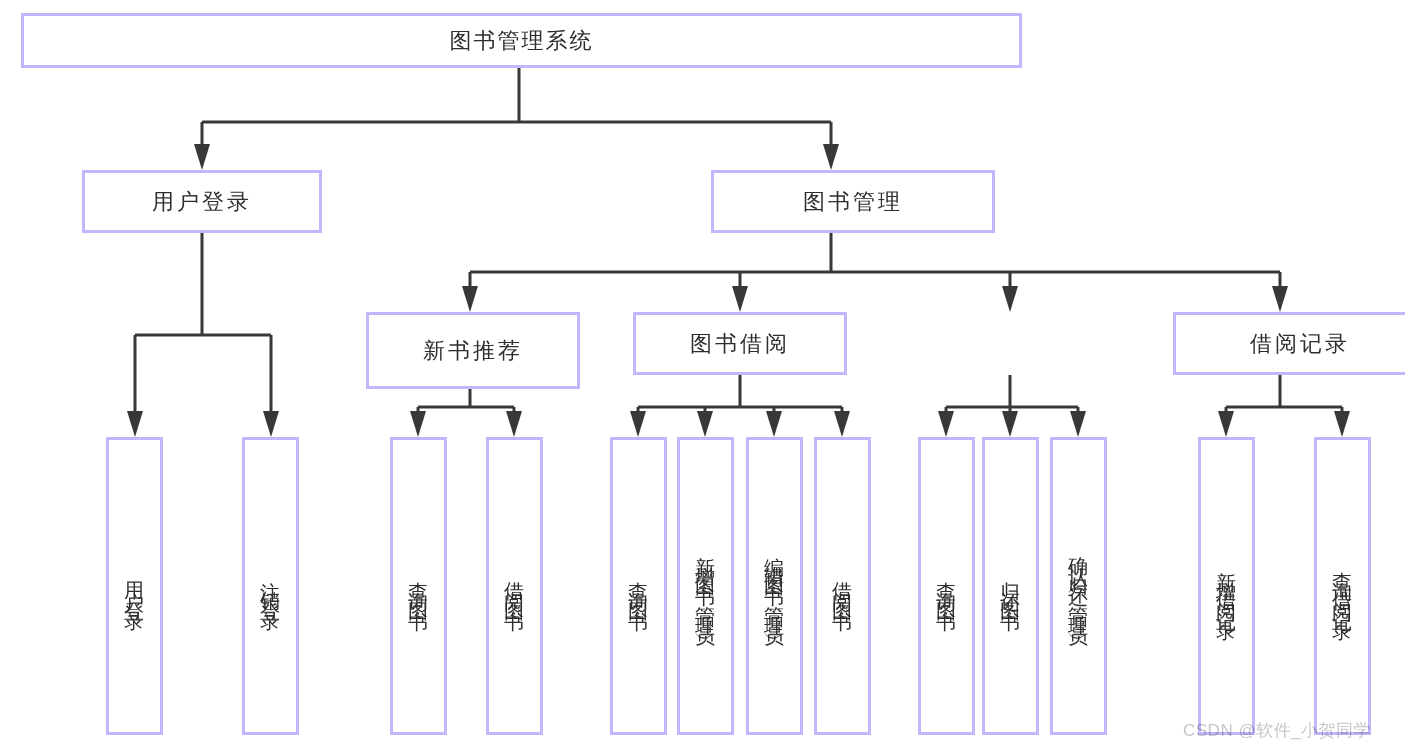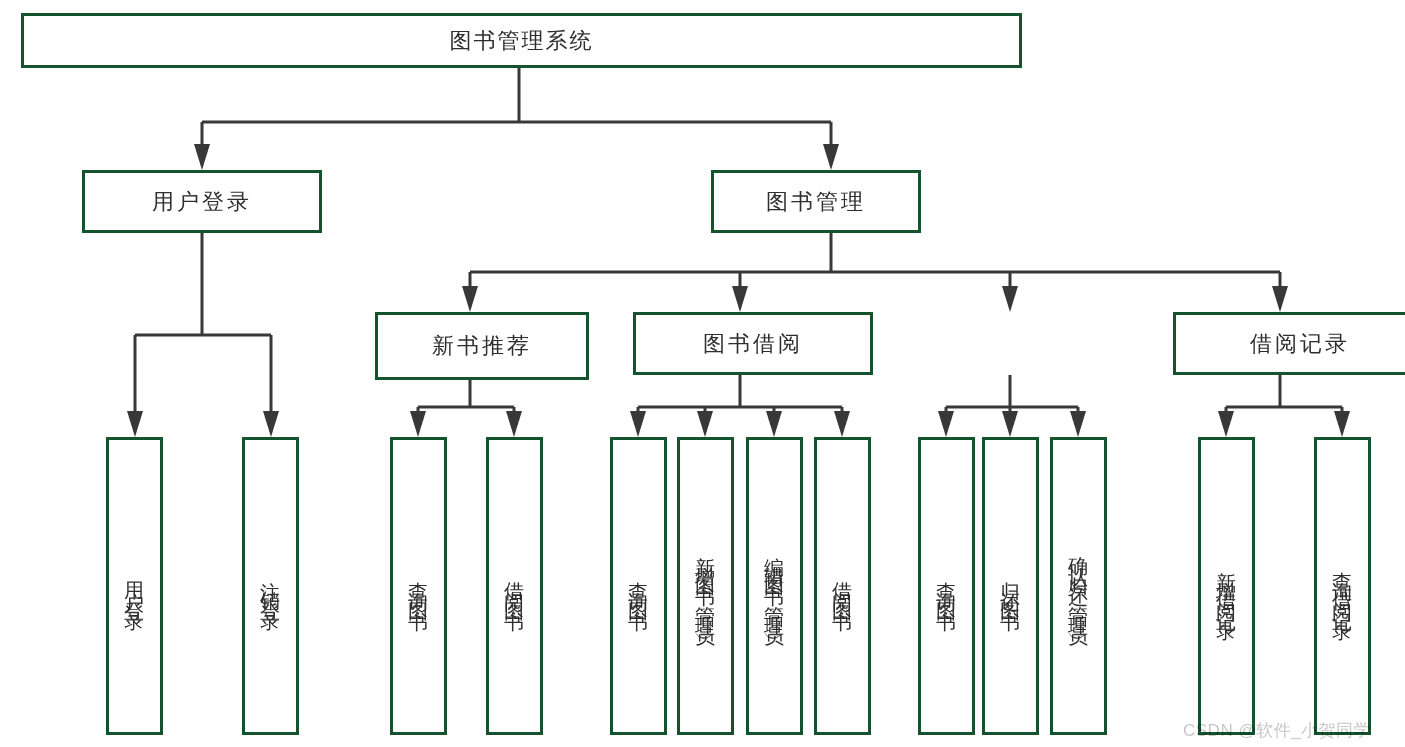--- a/index.html
+++ b/index.html
@@ -15,21 +15,21 @@
   .connectors {
     position: absolute;
     left: 0; top: 0;
     width: 1405px; height: 747px;
     z-index: 1;
   }
   .node {
     position: absolute;
     box-sizing: border-box;
     background: #ffffff;
-    border: 3px solid #14532d;
+    border: 3px solid #c4b5fd;
     display: flex;
     align-items: center;
     justify-content: center;
     z-index: 2;
     color: #2e2e2e;
   }
   .node.h {
     font-size: 22px;
     letter-spacing: 3px;
     white-space: nowrap;
@@ -98,24 +98,24 @@
       <polygon points="1002,411 1018,411 1010,437"></polygon>
       <polygon points="1070,411 1086,411 1078,437"></polygon>
       <polygon points="1218,411 1234,411 1226,437"></polygon>
       <polygon points="1334,411 1350,411 1342,437"></polygon>
     </g>
   </svg>
 
   <div class="node h root-box" style="left:21px;top:13px;width:1001px;height:55px">图书管理系统</div>
 
   <div class="node h" style="left:82px;top:170px;width:240px;height:63px">用户登录</div>
-  <div class="node h" style="left:711px;top:170px;width:210px;height:63px">图书管理</div>
+  <div class="node h" style="left:711px;top:170px;width:284px;height:63px">图书管理</div>
 
-  <div class="node h" style="left:375px;top:312px;width:214px;height:68px">新书推荐</div>
-  <div class="node h" style="left:633px;top:312px;width:240px;height:63px">图书借阅</div>
+  <div class="node h" style="left:366px;top:312px;width:214px;height:77px">新书推荐</div>
+  <div class="node h" style="left:633px;top:312px;width:214px;height:63px">图书借阅</div>
   <div class="node h" style="left:1173px;top:312px;width:254px;height:63px">借阅记录</div>
 
   <div class="node v" style="left:106px;top:437px;width:57px;height:298px">用户登录</div>
   <div class="node v" style="left:242px;top:437px;width:57px;height:298px">注销登录</div>
 
   <div class="node v" style="left:390px;top:437px;width:57px;height:298px">查询图书</div>
   <div class="node v" style="left:486px;top:437px;width:57px;height:298px">借阅图书</div>
 
   <div class="node v" style="left:610px;top:437px;width:57px;height:298px">查询图书</div>
   <div class="node v" style="left:677px;top:437px;width:57px;height:298px">新增图书（管理员）</div>

